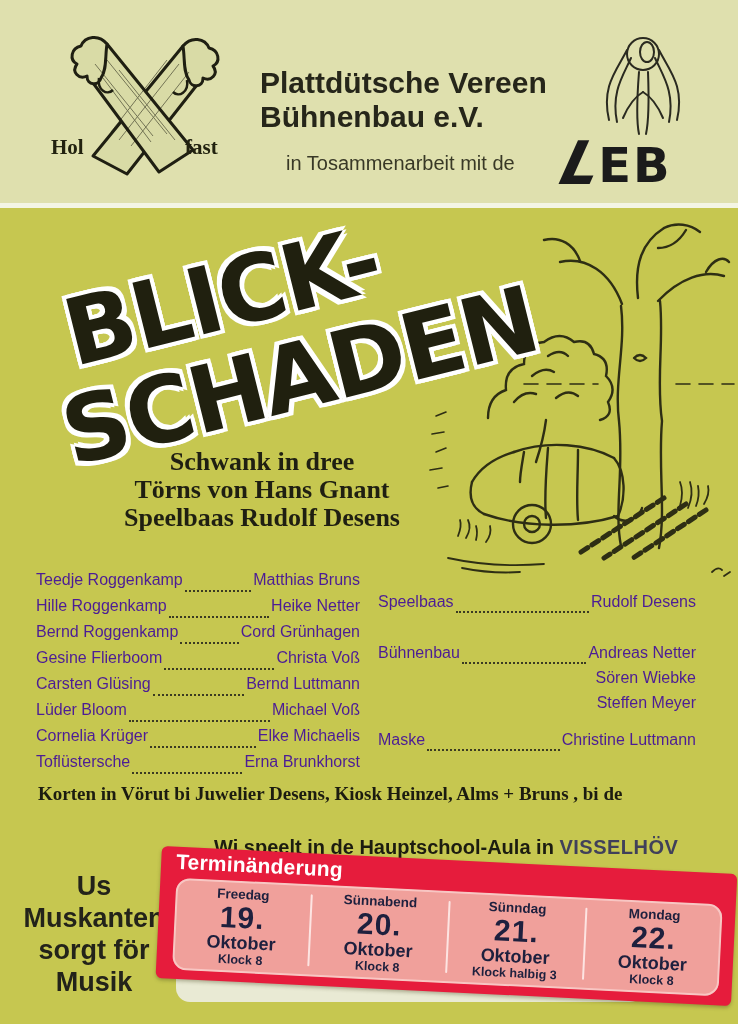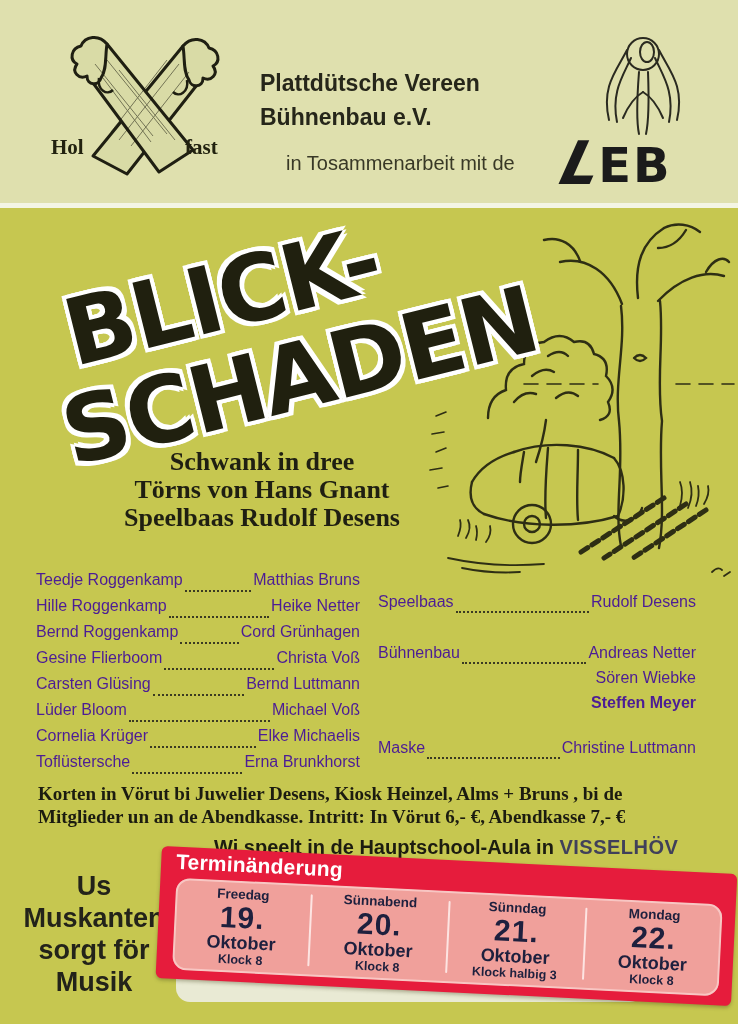--- a/index.html
+++ b/index.html
@@ -8,21 +8,21 @@
     --visselhov:#40405a; --divider:#f4f5e4; --plank:#d9dba6;
   }
   *{margin:0;padding:0;box-sizing:border-box;}
   body{font-family:"Liberation Sans",sans-serif;background:#888;}
   .poster{position:relative;width:738px;height:1024px;overflow:hidden;background:var(--body_bg);}
 
   
   .header{position:absolute;left:0;top:0;width:738px;height:203px;background:var(--header_bg);}
   .divider{position:absolute;left:0;top:203px;width:738px;height:5px;background:var(--divider);}
   .holfast{position:absolute;left:33px;top:30px;}
-  .org{position:absolute;left:260px;top:66px;font-weight:bold;font-size:23px;line-height:34px;color:var(--ink);letter-spacing:0px;}
+  .org{position:absolute;left:260px;top:66px;font-weight:bold;font-size:30px;line-height:34px;color:var(--ink);letter-spacing:0px;}
   .coop{position:absolute;left:272px;top:152px;font-size:20px;color:#383826;margin-left:14px;}
   .leb{position:absolute;left:548px;top:28px;width:188px;height:160px;}
   .leb-figure{position:absolute;left:20px;top:0;}
   .leb-word{position:absolute;left:4px;bottom:2px;display:flex;align-items:flex-end;color:#1b1b1b;}
   .leb-l{font-family:"DejaVu Sans",sans-serif;font-weight:900;font-size:60px;line-height:46px;transform:skewX(-24deg);transform-origin:bottom left;letter-spacing:-2px;}
   .leb-rest{font-family:"DejaVu Sans",sans-serif;font-weight:900;font-size:48px;line-height:42px;letter-spacing:2px;margin-left:10px;}
 
   
   .title{position:absolute;left:30px;top:296px;z-index:2;transform:rotate(-14deg);transform-origin:0 0;
     font-family:"DejaVu Sans",sans-serif;font-weight:bold;color:#20200f;font-size:92px;line-height:96px;letter-spacing:-2px;
@@ -40,21 +40,21 @@
   .cast{position:absolute;color:#4c1d95;font-size:16px;}
   .cast-left{left:36px;top:571px;width:324px;}
   .cast-right{left:378px;top:593px;width:318px;}
   .cast-row{display:flex;align-items:baseline;height:26px;}
   .cast-right .cast-row{height:25px;}
   .cast-row .role{white-space:nowrap;}
   .cast-row .dots{flex:1;border-bottom:2.5px dotted #3b3b22;margin:0 2px;align-self:flex-end;position:relative;top:-5px;}
   .cast-row .nm{white-space:nowrap;}
   .cast-row.name-only{justify-content:flex-end;}
   .gap-sm{margin-bottom:26px;}
-  .gap-lg{margin-bottom:20px;font-weight:bold;}
+  .gap-lg{margin-bottom:12px;}
 
   
   .tickets{position:absolute;left:38px;top:782px;width:668px;font-family:"Liberation Serif",serif;
     font-weight:bold;font-size:19px;line-height:23px;color:#1c1c10;}
   .venue{position:absolute;left:214px;top:836px;font-weight:bold;font-size:20px;color:#1c1c10;white-space:nowrap;z-index:1;}
   .venue .vh{color:var(--visselhov);letter-spacing:0.5px;}
 
   
   .music{position:absolute;left:1px;top:870px;width:186px;text-align:center;font-weight:bold;
     font-size:27px;line-height:32px;color:#23231a;z-index:1;}
@@ -250,21 +250,20 @@
     </div>
     <div class="cast-row">
       <span class="role">Maske</span>
       <span class="dots"></span>
       <span class="nm">Christine Luttmann</span>
     </div>
   </div>
 
   <div class="tickets">
     <div>Korten in Vörut bi Juwelier Desens, Kiosk Heinzel, Alms + Bruns , bi de</div>
-    <div>Mitglieder un an de Abendkasse. Intritt: In Vörut 6,- €, Abendkasse 7,- €</div>
   </div>
 
   <div class="venue">
     <span>Wi speelt in de Hauptschool-Aula in </span><span class="vh">VISSELHÖV</span>
   </div>
 
   <div class="music">
     <div>Us</div>
     <div>Muskanten</div>
     <div>sorgt för</div>

